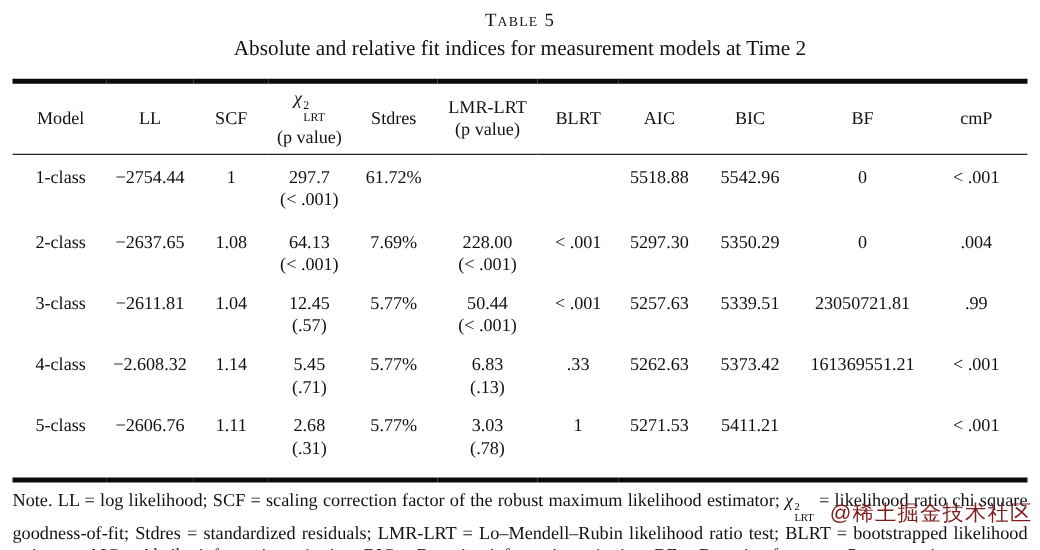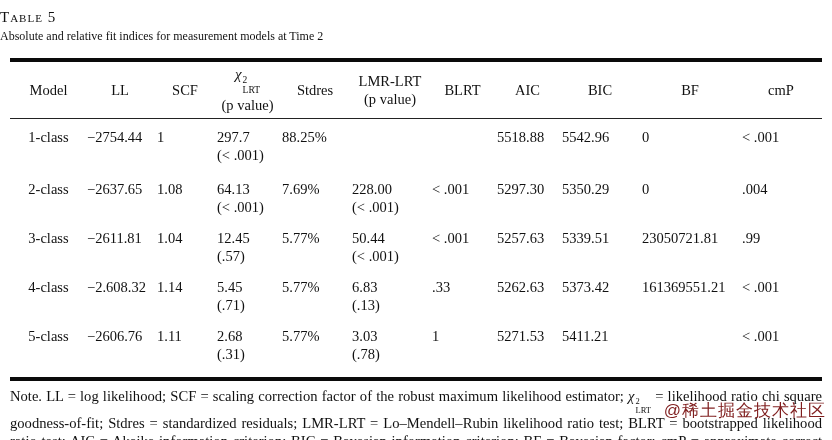--- a/index.html
+++ b/index.html
@@ -1,41 +1,41 @@
 <!DOCTYPE html>
 <html><head>
 <meta charset="utf-8">
 <style>
   html,body{margin:0;padding:0;background:#fff;}
   body{
     width:832px;height:440px;position:relative;overflow:hidden;
     font-family:"Liberation Serif","DejaVu Serif",serif;
     color:#111;
   }
-  .titleblock{padding-top:9px;}
+  .titleblock{text-align:center;padding-top:9px;}
   .table-label{font-size:15px;font-variant:small-caps;letter-spacing:1px;}
-  .table-subtitle{font-size:12px;margin-top:3px;}
+  .table-subtitle{font-size:17px;margin-top:3px;}
   table.fit{
     border-collapse:collapse;table-layout:fixed;
     width:812px;margin:14px 10px 0 10px;
     border-top:4px solid #0a0a0a;
     border-bottom:4px solid #0a0a0a;
     font-size:14.5px;
   }
   col.c-model{width:75px;}  col.c-ll{width:70px;}   col.c-scf{width:60px;}
   col.c-chi{width:65px;}    col.c-stdres{width:70px;}col.c-lmr{width:80px;}
   col.c-blrt{width:65px;}   col.c-aic{width:65px;}  col.c-bic{width:80px;}
   col.c-bf{width:100px;}    col.c-cmp{width:82px;}
   thead th{
     font-weight:normal;vertical-align:middle;text-align:center;
     height:56px;border-bottom:1.5px solid #222;padding:0 2px;
   }
   thead th.left{text-align:center;padding-left:4px;}
   tbody td{
-    vertical-align:top;padding:9px 2px 4px 2px;line-height:18px;
+    vertical-align:top;text-align:center;padding:9px 2px 4px 2px;line-height:18px;
   }
   tbody td.left{text-align:center;padding-left:4px;}
   tbody tr.r1 td{padding-bottom:7px;}
   tbody tr.r5 td{padding-bottom:14px;}
   .pline{line-height:18px;}
   .supsub{
     display:inline-flex;flex-direction:column;align-items:flex-start;
     vertical-align:-0.45em;font-size:9.5px;line-height:1.05;margin-left:1px;
   }
   .s-sup{font-style:normal;}
@@ -100,21 +100,21 @@
   </thead>
   <tbody>
     <tr class="r1">
       <td class="left">1-class</td>
       <td>−2754.44</td>
       <td>1</td>
       <td>
           <div>297.7</div>
           <div class="pline">(&lt; .001)</div>
         </td>
-      <td>88.25%</td>
+      <td>61.72%</td>
       <td>
           <div></div>
           <div class="pline"></div>
         </td>
       <td></td>
       <td>5518.88</td>
       <td>5542.96</td>
       <td>0</td>
       <td>&lt; .001</td>
     </tr>

